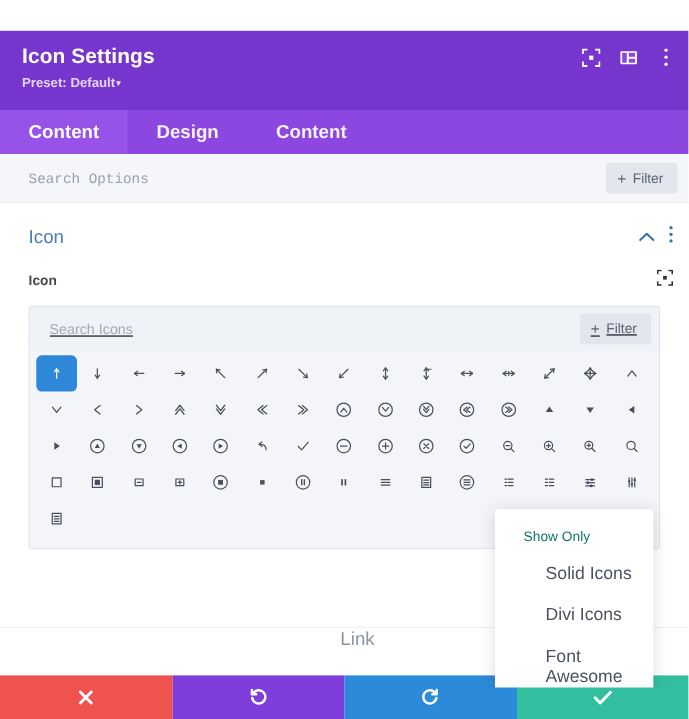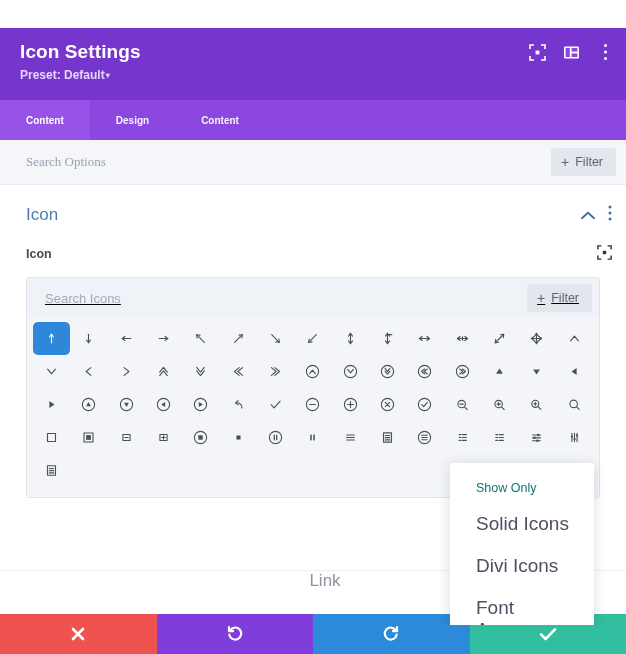--- a/index.html
+++ b/index.html
@@ -63,21 +63,21 @@
 
   
   .tabbar {
     background: #8b47e0;
     height: 40px;
     display: flex;
     align-items: stretch;
   }
   .tab {
     color: #ffffff;
-    font-size: 10px;
+    font-size: 17px;
     font-weight: bold;
     display: flex;
     align-items: center;
     padding: 0 26px;
     cursor: pointer;
     opacity: 0.93;
   }
   .tab.active {
     background: #9752e8;
     opacity: 1;
@@ -91,21 +91,21 @@
     display: flex;
     align-items: center;
     padding: 0 10px 0 26px;
     box-sizing: border-box;
     position: relative;
   }
   .search-options-input {
     border: none;
     outline: none;
     background: transparent;
-    font-family: Liberation Serif, serif;
+    font-family: Liberation Mono, monospace;
     font-size: 13px;
     color: #1d4ed8;
     flex: 1;
     padding: 0;
   }
   .search-options-input::placeholder { color: #9aa1b0; }
 
   .filter-btn {
     background: #e3e7ed;
     color: #5a6274;
@@ -220,23 +220,24 @@
     padding: 12px 0 12px 0;
     z-index: 30;
   }
   .dd-heading {
     color: #0f766e;
     font-size: 12.5px;
     padding: 6px 0 8px 26px;
   }
   .dd-item {
     color: #4b515e;
-    font-size: 19px;
+    font-size: 16px;
     padding: 10px 0 10px 26px;
     cursor: pointer;
+    margin-left: 20px;
   }
 
   
   .section-closed {
     height: 61px;
     display: flex;
     align-items: center;
     padding: 0 18px 0 42px;
     border-top: 1px solid #eef0f3;
     cursor: pointer;

